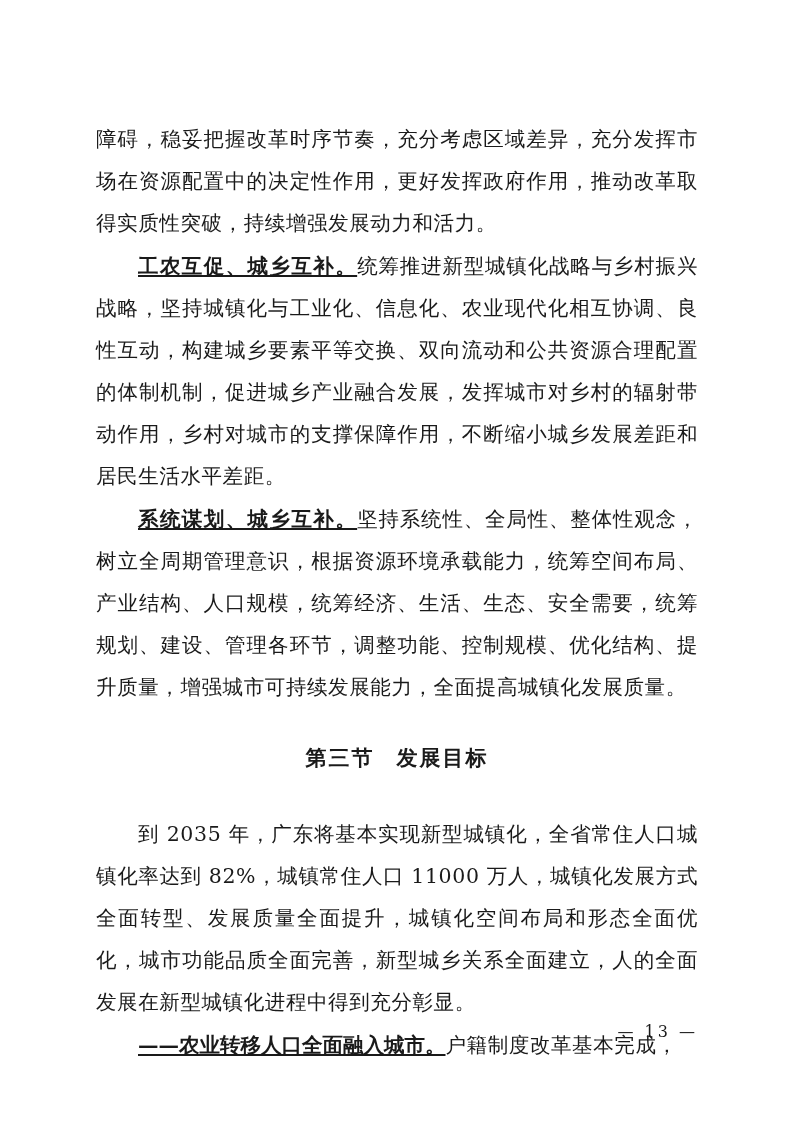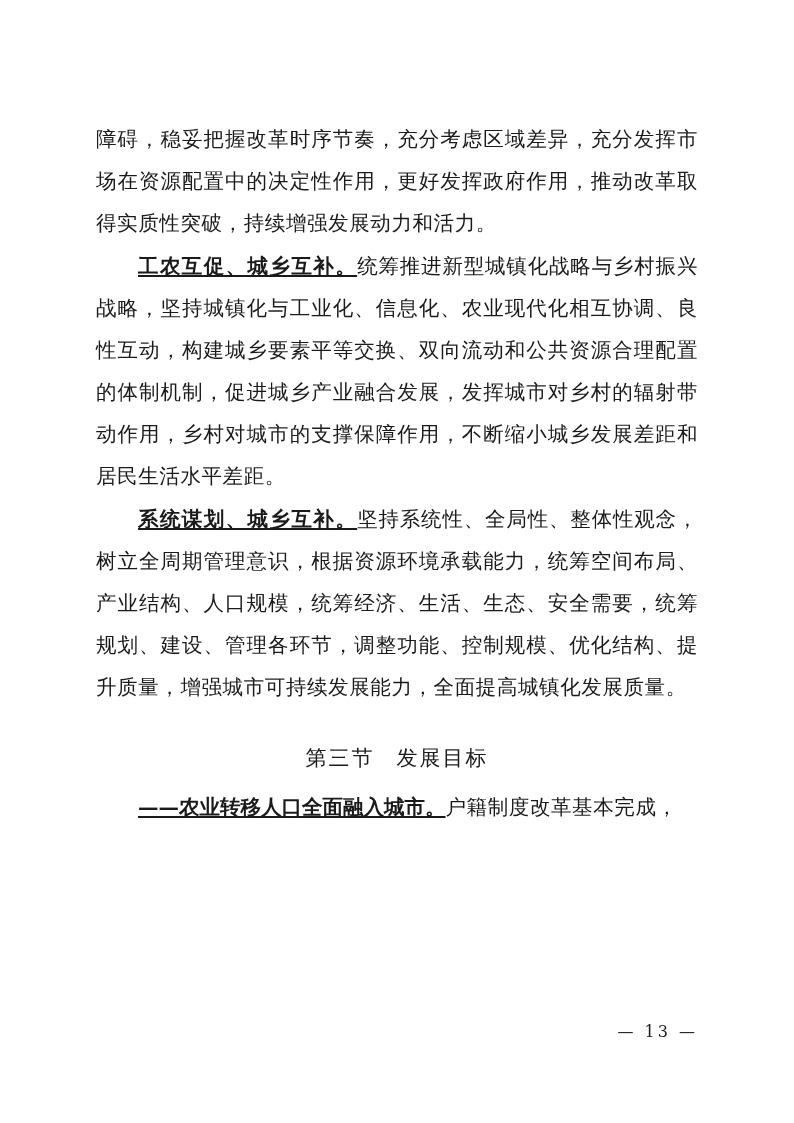--- a/index.html
+++ b/index.html
@@ -36,24 +36,24 @@
   .para.noindent {
     text-indent: 0;
   }
   .lead {
     font-weight: bold;
     letter-spacing: 1.2px;
     text-decoration: underline;
   }
   .section-head {
     font-size: 21px;
-    font-weight: normal;
+    font-weight: bold;
     text-align: center;
     letter-spacing: 2px;
-    margin: 30px 0 8px 0;
+    margin: 30px 0 35px 0;
     line-height: 40px;
   }
   .section-head .gap {
     display: inline-block;
     width: 22px;
   }
   .dash {
     font-weight: bold;
     letter-spacing: 0px;
   }
@@ -80,20 +80,23 @@
   </p>
 
   <p class="para">
     <span class="lead">系统谋划、城乡互补。</span><span>坚持系统性、全局性、整体性观念，树立全周期管理意识，根据资源环境承载能力，统筹空间布局、产业结构、人口规模，统筹经济、生活、生态、安全需要，统筹规划、建设、管理各环节，调整功能、控制规模、优化结构、提升质量，增强城市可持续发展能力，全面提高城镇化发展质量。</span>
   </p>
 
   <h2 class="section-head">
     <span>第三节</span><span class="gap"></span><span>发展目标</span>
   </h2>
 
+  <p class="para">
+    <span>到 2035 年，广东将基本实现新型城镇化，全省常住人口城镇化率达到 82%，城镇常住人口 11000 万人，城镇化发展方式全面转型、发展质量全面提升，城镇化空间布局和形态全面优化，城市功能品质全面完善，新型城乡关系全面建立，人的全面发展在新型城镇化进程中得到充分彰显。</span>
+  </p>
 
   <p class="para">
     <span class="lead dash">——农业转移人口全面融入城市。</span><span>户籍制度改革基本完成，</span>
   </p>
 
   <div class="page-number">— 13 —</div>
 
 </div>
 
 </body></html>

